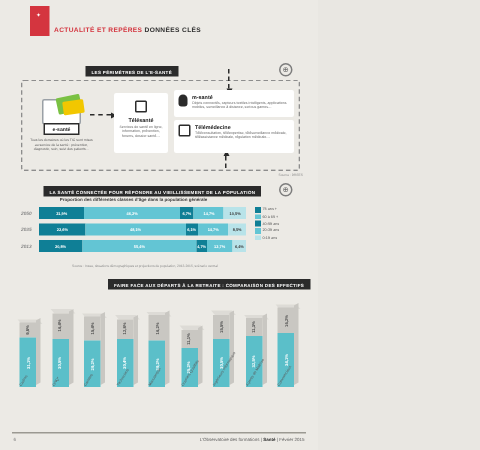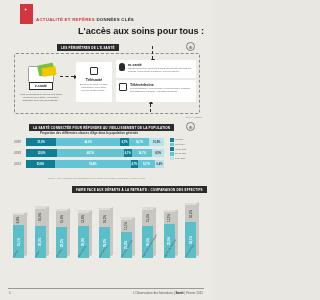--- a/index.html
+++ b/index.html
@@ -192,21 +192,20 @@
 
   <div class="red-tab">
     <span class="star">✦</span>
   </div>
 
   <div class="kicker">
     <span class="k1">ACTUALITÉ ET REPÈRES</span>
     <span class="k2">DONNÉES CLÉS</span>
   </div>
 
-  <div class="headline">L'accès aux soins pour tous :</div>
 
   <div class="banner" style="left:57px; top:44px;">LES PÉRIMÈTRES DE L'E-SANTÉ</div>
   <div class="banner-circle" style="left:186px; top:42px;">⊕</div>
 
   <div class="diagram"></div>
 
   <div class="arrow-down"></div>
   <div class="arrow-up"></div>
 
   <div class="esante-box">

